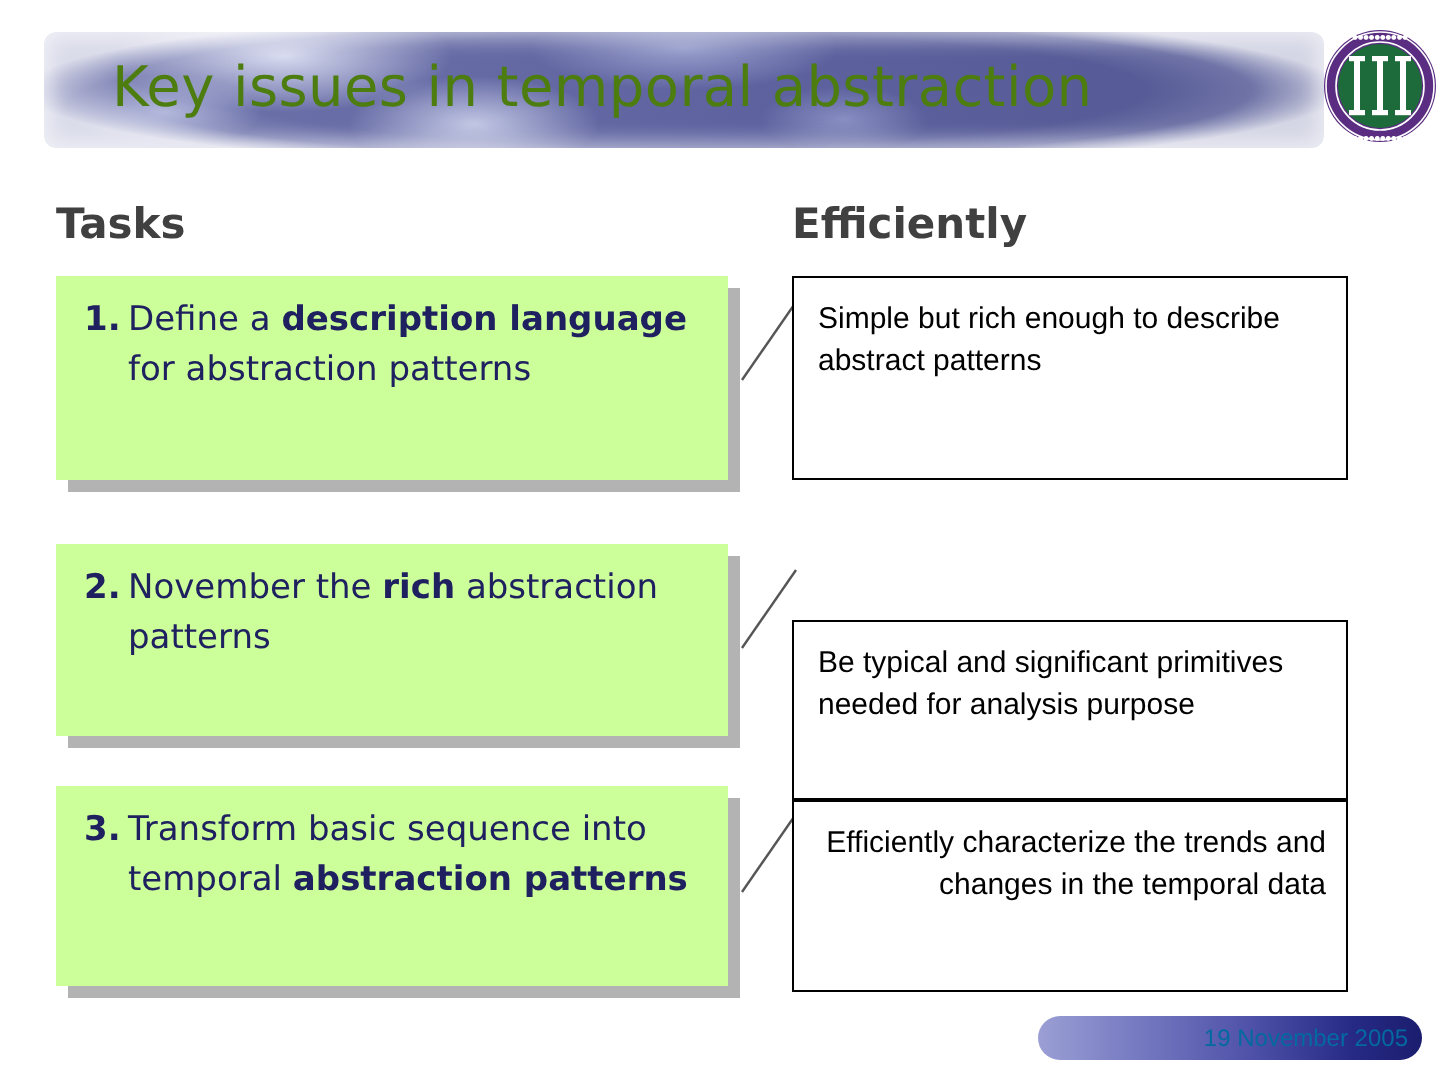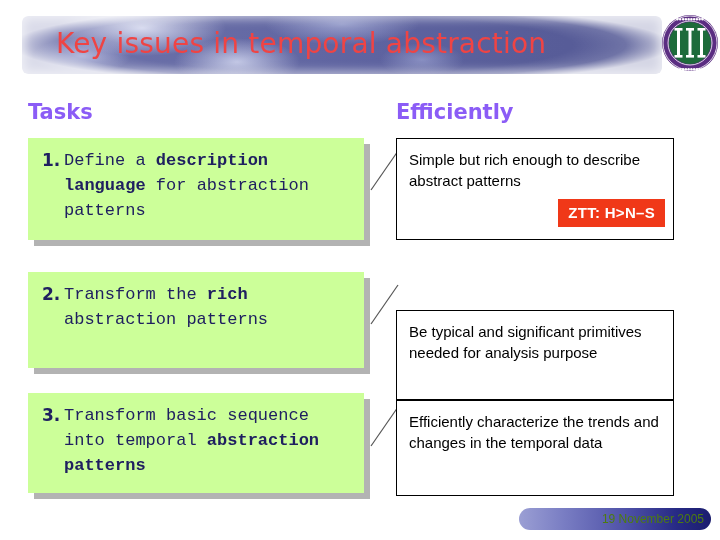--- a/index.html
+++ b/index.html
@@ -32,41 +32,41 @@
       linear-gradient(90deg, #6d72ab 0%, #676ca6 28%, #5e63a0 55%, #585d99 78%, #555a96 100%);
     box-shadow: 0 0 10px 3px rgba(255,255,255,0.55) inset;
     -webkit-mask-image: radial-gradient(ellipse 330px 40px at 320px 29px, #000 70%, rgba(0,0,0,0.85) 86%, rgba(0,0,0,0.25) 100%);
             mask-image: radial-gradient(ellipse 330px 40px at 320px 29px, #000 70%, rgba(0,0,0,0.85) 86%, rgba(0,0,0,0.25) 100%);
   }
   #title-text {
     position: absolute;
     left: 56px;
     top: 22px;
     width: 600px;
-    color: #ef4444;
+    color: #4d7c0f;
     font-size: 28px;
     font-weight: 400;
     letter-spacing: 0.2px;
     line-height: 44px;
     white-space: nowrap;
   }
 
   
   #logo {
     position: absolute;
     left: 661px;
     top: 14px;
     width: 58px;
     height: 58px;
   }
 
   
   .col-header {
     position: absolute;
-    color: #8b5cf6;
+    color: #404040;
     font-size: 21px;
     font-weight: bold;
     white-space: nowrap;
   }
   #hdr-tasks { left: 28px; top: 100px; }
   #hdr-req   { left: 396px; top: 100px; }
 
   
   .task-box {
     position: absolute;
@@ -79,21 +79,21 @@
     line-height: 25px;
     box-sizing: border-box;
     padding: 10px 8px 8px 14px;
   }
   .task-row { display: flex; }
   .task-num {
     font-weight: bold;
     width: 22px;
     flex: 0 0 22px;
   }
-  .task-text { flex: 1 1 auto; font-family: Liberation Mono, monospace; }
+  .task-text { flex: 1 1 auto; }
   .task-text b { font-weight: bold; }
 
   #task-1 { top: 138px; height: 102px; }
   #task-2 { top: 272px; height: 96px; }
   #task-3 { top: 393px; height: 100px; }
 
   
   .req-box {
     position: absolute;
     left: 396px;
@@ -102,21 +102,21 @@
     border: 1.5px solid #000000;
     box-sizing: border-box;
     color: #000000;
     font-size: 15px;
     line-height: 21px;
     padding: 10px 10px 8px 12px;
     font-family: "Liberation Sans", sans-serif;
   }
   #req-1 { top: 138px; height: 102px; }
   #req-2 { top: 278px; height: 90px; margin-top: 32px; }
-  #req-3 { top: 400px; height: 96px; }
+  #req-3 { top: 400px; height: 96px; text-align: right; }
 
   
   #ztt-badge {
     position: absolute;
     right: 8px;
     bottom: 12px;
     background: #f03818;
     color: #ffffff;
     font-size: 15px;
     font-weight: bold;
@@ -148,21 +148,21 @@
     background: linear-gradient(90deg, #9b9fd4 0%, #7b7fc4 22%, #4f52a8 55%, #272a85 82%, #1b1d6e 100%);
   }
   #date-text {
     position: absolute;
     left: 519px;
     top: 508px;
     width: 185px;
     height: 22px;
     line-height: 22px;
     text-align: right;
-    color: #4d7c0f;
+    color: #0369a1;
     font-size: 12px;
     font-family: "Liberation Sans", sans-serif;
     white-space: nowrap;
   }
 </style>
 </head>
 <body>
 
 <div id="title-bar"></div>
 <div id="title-text">Key issues in temporal abstraction</div>
@@ -200,27 +200,26 @@
     <span class="task-text"><span>Define a </span><b>description language</b><span> for abstraction patterns</span></span>
   </div>
 </div>
 <div class="connector" id="conn-1">
   <svg width="34" height="46" aria-hidden="true">
       <line x1="3" y1="42" x2="30" y2="3" stroke="#555555" stroke-width="1.2"></line>
     </svg>
 </div>
 <div class="req-box" id="req-1">
   <span>Simple but rich enough to describe abstract patterns</span>
-  <div id="ztt-badge">ZTT: H&gt;N–S</div>
 </div>
 
 <div class="task-box" id="task-2">
   <div class="task-row">
     <span class="task-num">2.</span>
-    <span class="task-text"><span>Transform the </span><b>rich</b><span> abstraction patterns</span></span>
+    <span class="task-text"><span>November the </span><b>rich</b><span> abstraction patterns</span></span>
   </div>
 </div>
 <div class="connector" id="conn-2">
   <svg width="34" height="46" aria-hidden="true">
       <line x1="3" y1="42" x2="30" y2="3" stroke="#555555" stroke-width="1.2"></line>
     </svg>
 </div>
 <div class="req-box" id="req-2">
   <span>Be typical and significant primitives needed for analysis purpose</span>
 </div>

